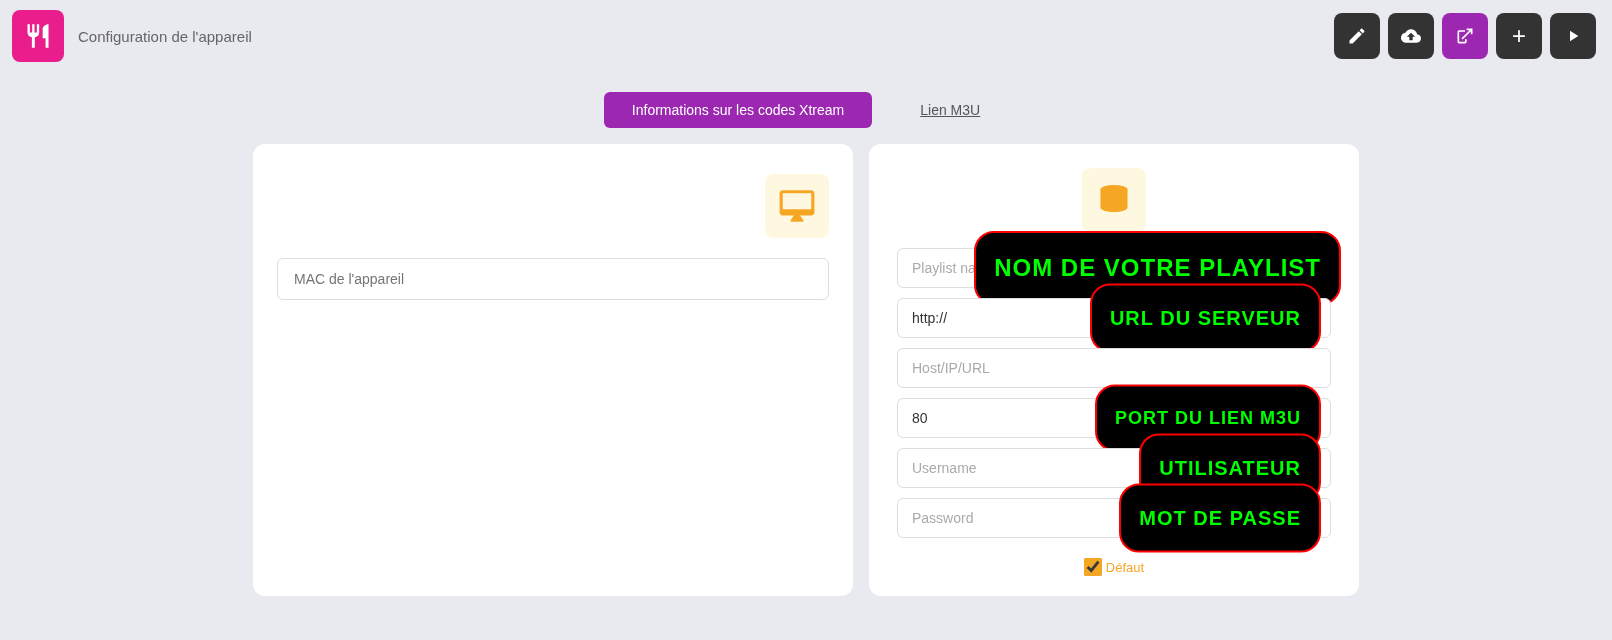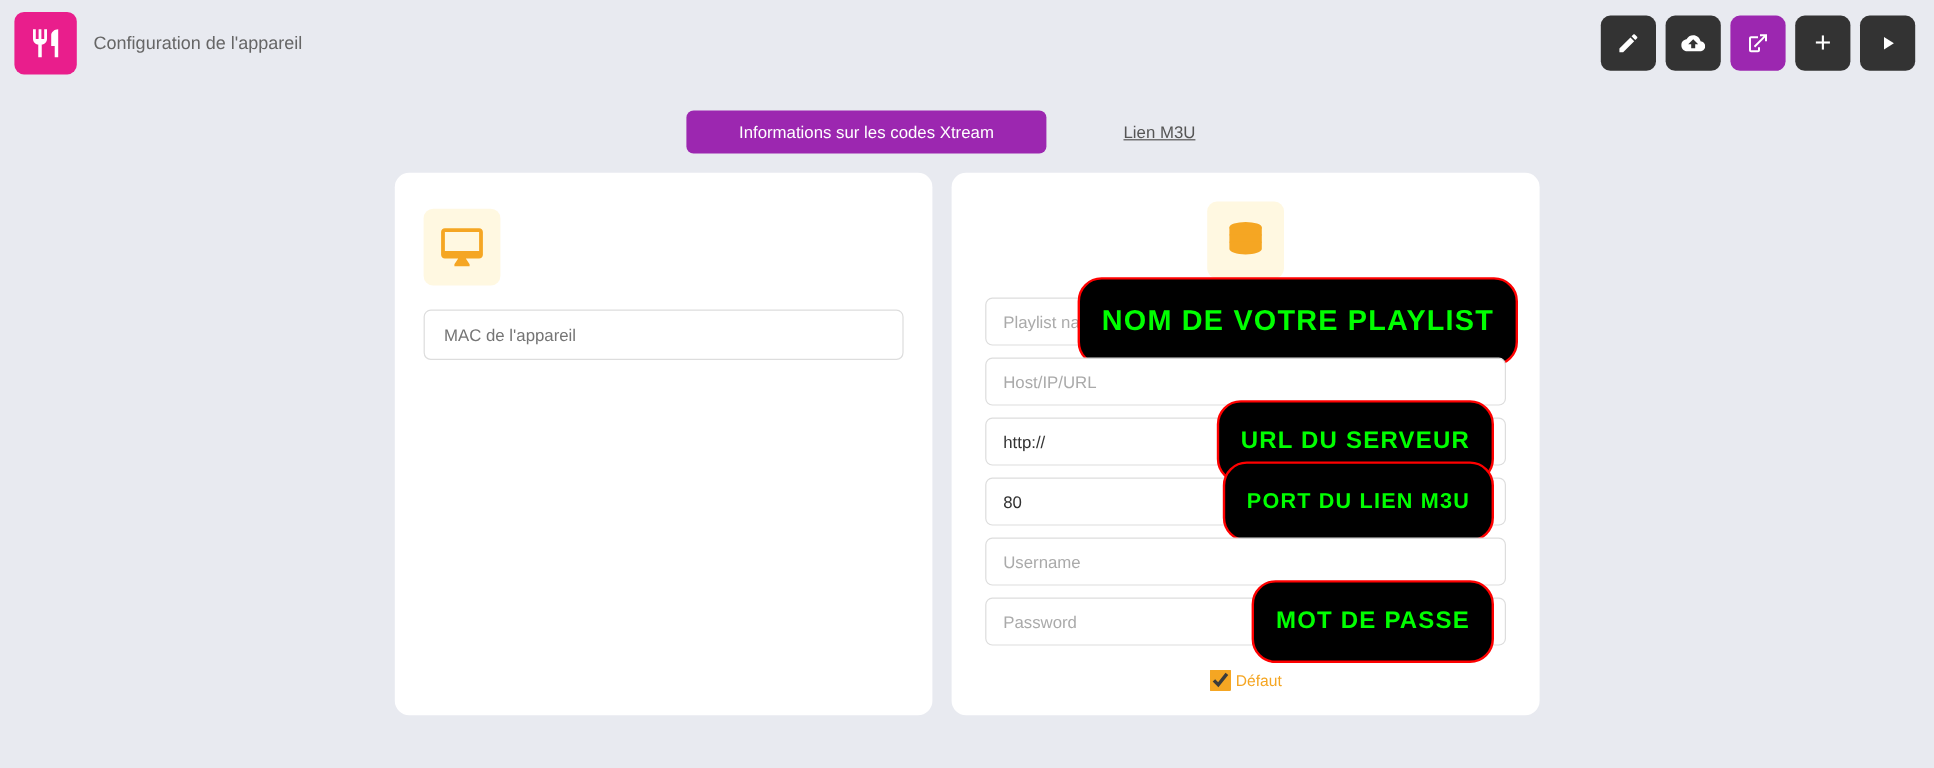--- a/index.html
+++ b/index.html
@@ -62,21 +62,21 @@
 
     
     .tabs-container {
       display: flex;
       justify-content: center;
       align-items: center;
       gap: 20px;
       margin: 20px 0 16px 0;
     }
     .tab-btn {
-      padding: 10px 44px;
+      padding: 10px 28px;
       border-radius: 6px;
       border: none;
       cursor: pointer;
       font-size: 14px;
       font-weight: 500;
     }
     .tab-btn.active {
       background: #9c27b0;
       color: white;
     }
@@ -92,25 +92,25 @@
       gap: 0;
       padding: 0 16px;
       justify-content: center;
     }
 
     
     .left-card {
       background: white;
       border-radius: 12px;
       padding: 30px 24px;
-      width: 448px;
+      width: 600px;
       min-height: 340px;
       display: flex;
       flex-direction: column;
-      align-items: flex-start;
+      align-items: flex-end;
       gap: 20px;
       margin-right: 16px;
     }
     .monitor-icon-wrap {
       background: #fff8e1;
       border-radius: 8px;
       width: 64px;
       height: 64px;
       display: flex;
       align-items: center;
@@ -257,36 +257,37 @@
         <path d="M21 9v4c0 1.657-4.03 3-9 3S3 14.657 3 13V9"></path>
         <path d="M21 13v4c0 1.657-4.03 3-9 3s-9-1.343-9-3v-4"></path>
       </svg>
     </div>
 
     <div class="form-field" style="position:relative;">
       <input class="form-input" type="text" placeholder="Playlist name (" style="">
       <span class="overlay-label" style="top:50%; right:-10px; transform:translateY(-50%); font-size:24px;">NOM DE VOTRE PLAYLIST</span>
     </div>
 
+    <div class="form-field" style="position:relative;">
+      <input class="form-input" type="text" value="http://" style="">
+      <span class="overlay-label" style="top:50%; right:10px; transform:translateY(-50%); font-size:20px;">URL DU SERVEUR</span>
+    </div>
+
     <div class="form-field">
       <input class="form-input" type="text" placeholder="Host/IP/URL" style="">
     </div>
 
     <div class="form-field" style="position:relative;">
-      <input class="form-input" type="text" value="http://" style="">
-      <span class="overlay-label" style="top:50%; right:10px; transform:translateY(-50%); font-size:20px;">URL DU SERVEUR</span>
-    </div>
-
-    <div class="form-field" style="position:relative;">
       <input class="form-input" type="text" value="80" style="">
       <span class="overlay-label" style="top:50%; right:10px; transform:translateY(-50%); font-size:18px;">PORT DU LIEN M3U</span>
     </div>
 
     <div class="form-field" style="position:relative;">
       <input class="form-input" type="text" placeholder="Username" style="">
+      <span class="overlay-label" style="top:50%; right:10px; transform:translateY(-50%); font-size:20px;">UTILISATEUR</span>
     </div>
 
     <div class="form-field" style="position:relative;">
       <input class="form-input" type="password" placeholder="Password" style="">
       <span class="overlay-label" style="top:50%; right:10px; transform:translateY(-50%); font-size:20px;">MOT  DE  PASSE</span>
     </div>
 
     <div class="default-section">
       <input type="checkbox" class="default-checkbox" checked="" style="">
       <span style="color:#f5a623; font-size:13px;">Défaut</span>

